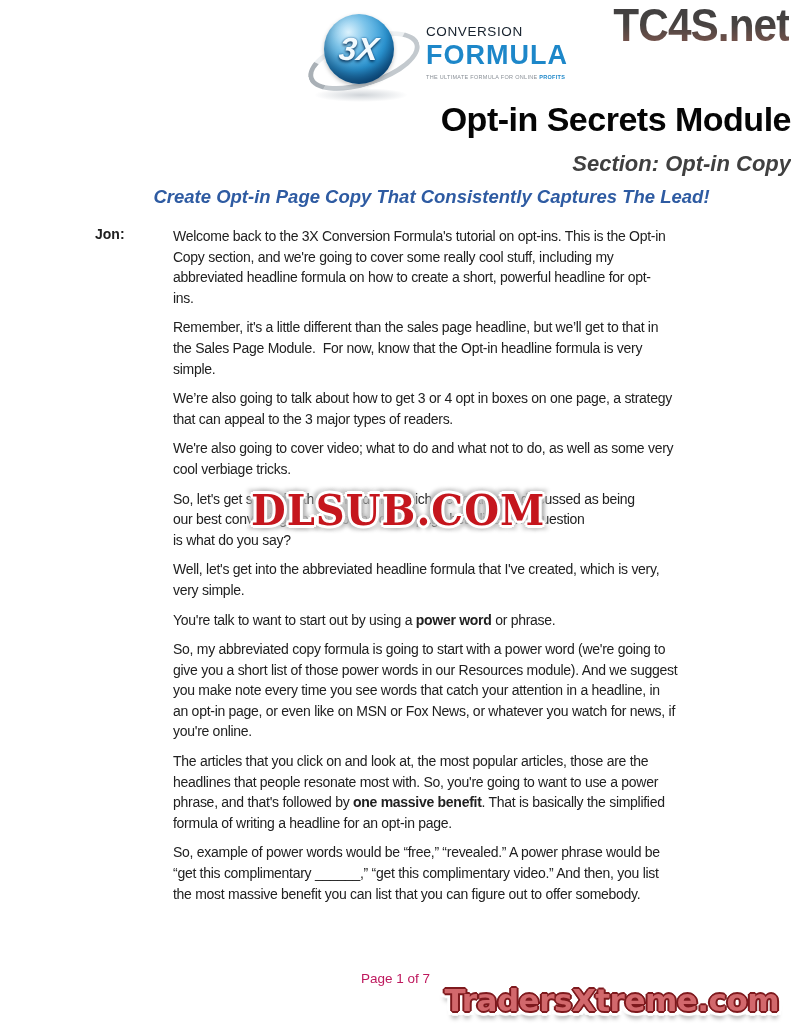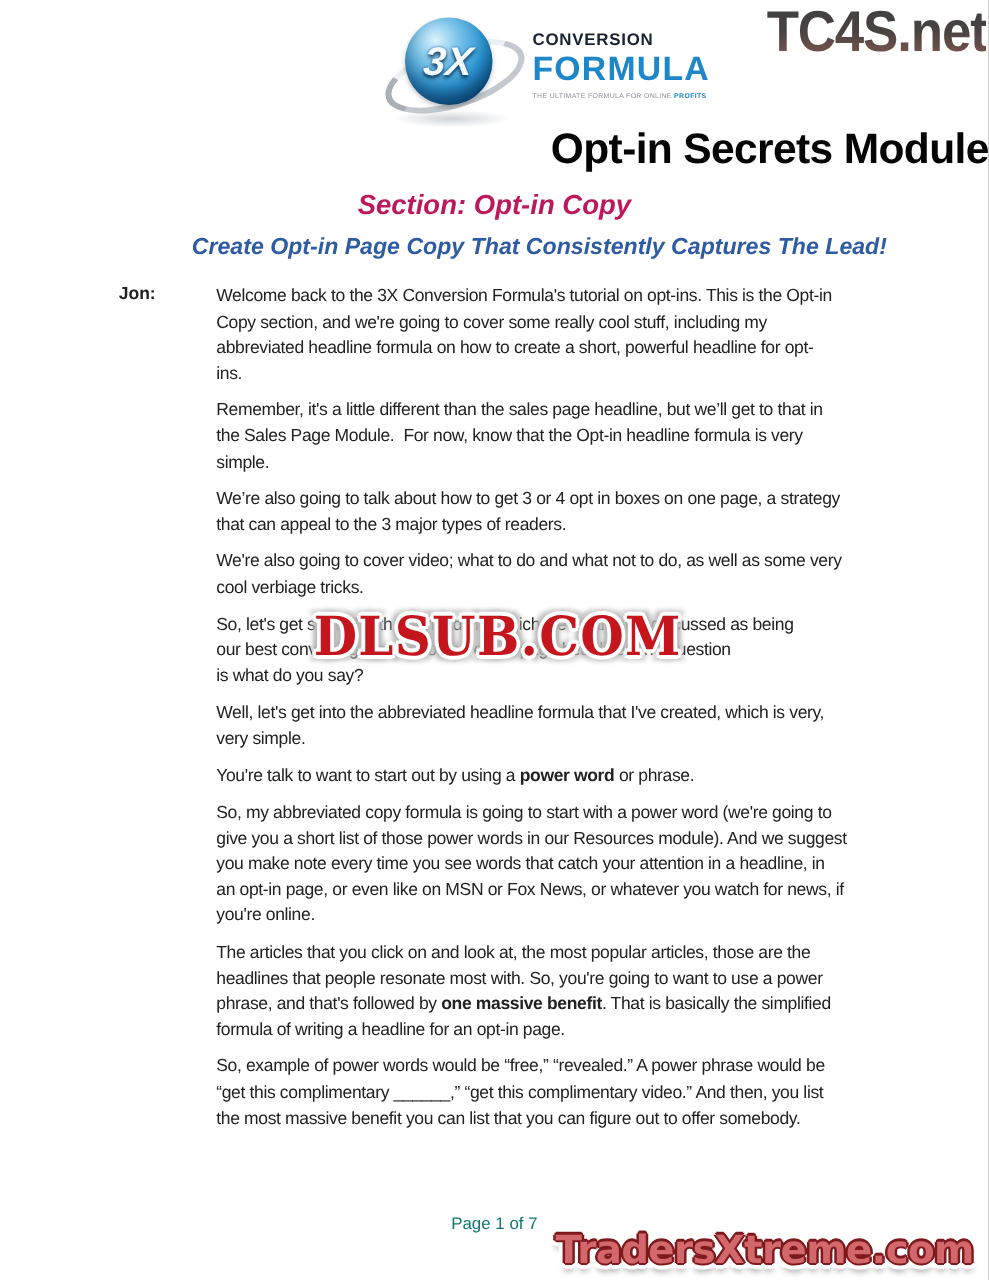--- a/index.html
+++ b/index.html
@@ -26,43 +26,43 @@
   .sphere span {
     font-style:italic; font-weight:bold; font-size:32px; color:#f2fafe;
     text-shadow:0 2px 3px rgba(4,40,75,.8), 0 0 2px #0a5a97;
     transform:skewX(-6deg);
   }
   .logo-shadow {
     position:absolute; left:-4px; top:76px; width:94px; height:14px; border-radius:50%;
     background:radial-gradient(closest-side, rgba(40,60,80,.22), rgba(40,60,80,0));
   }
   .logo-text { position:absolute; left:108px; top:18px; width:148px; }
-  .logo-line1 { font-size:13.5px; font-weight:bold; letter-spacing:.6px; color:var(--logo-conversion-navy); }
+  .logo-line1 { font-size:13.5px; font-weight:normal; letter-spacing:.6px; color:var(--logo-conversion-navy); }
   .logo-line2 { font-size:27px; font-weight:bold; letter-spacing:1px; color:var(--logo-formula-blue); margin-top:1px; }
   .logo-tagline { margin-top:3px; font-size:5.5px; letter-spacing:.3px; color:#8a9097; white-space:nowrap; }
   .logo-tagline .accent { color:var(--logo-formula-blue); font-weight:bold; }
 
   
   .tc4s {
     position:absolute; top:0px; right:2px;
     font-weight:bold; font-size:46px; line-height:1.1; letter-spacing:-1px;
     transform:scaleX(.92); transform-origin:100% 0;
     color:#4a4341;
     background:linear-gradient(180deg, var(--tc4s-top) 0%, #474341 48%, var(--tc4s-bottom) 100%);
     -webkit-background-clip:text; background-clip:text; -webkit-text-fill-color:transparent;
   }
 
   
   .title-main {
     position:absolute; top:100px; left:0; width:100%; text-align:right;
     font-size:34px; font-weight:bold; color:#050505; letter-spacing:-.5px;
   }
   .title-section {
-    position:absolute; top:151px; left:0; width:100%; text-align:center;
-    font-size:22px; font-weight:bold; font-style:italic; color:#be185d;
+    position:absolute; top:151px; left:0; width:100%; text-align:right;
+    font-size:22px; font-weight:bold; font-style:italic; color:#404040;
   }
   .title-tagline {
     position:absolute; top:186px; left:0; width:100%; text-align:center;
     font-size:18.5px; font-weight:bold; font-style:italic; color:var(--accent-blue);margin-left:36px;
   }
 
   
   .transcript { position:absolute; top:226px; left:0; width:100%; }
   .speaker {
     position:absolute; left:95px; top:0;
@@ -83,21 +83,21 @@
     color:var(--watermark-red); transform:scaleY(1.08); transform-origin:0 0;
     text-shadow:
       -2px -2px 0 #ffffff, 2px -2px 0 #ffffff, -2px 2px 0 #ffffff, 2px 2px 0 #ffffff,
       -3px 0 0 #ffffff, 3px 0 0 #ffffff, 0 -3px 0 #ffffff, 0 3px 0 #ffffff,
       -5px -4px 4px #b8b8b8, 5px -4px 4px #b8b8b8, -5px 4px 4px #b8b8b8, 5px 4px 4px #b8b8b8;
   }
 
   
   .page-indicator {
     position:absolute; top:971px; left:0; width:100%; text-align:center;
-    font-size:13.5px; color:#0f766e;
+    font-size:13.5px; color:#be185d;
   }
   .tx-badge {
     position:absolute; right:12px; bottom:6px;
     font-family:"DejaVu Sans", sans-serif; font-weight:bold; font-size:31px; letter-spacing:-.5px;
     color:var(--footer-text-red);
     text-shadow:
       -1px -1px 0 var(--footer-outline-red), 1px -1px 0 var(--footer-outline-red),
       -1px 1px 0 var(--footer-outline-red), 1px 1px 0 var(--footer-outline-red),
       -2px 0 0 var(--footer-outline-red), 2px 0 0 var(--footer-outline-red),
       0 -2px 0 var(--footer-outline-red), 0 2px 0 var(--footer-outline-red),

